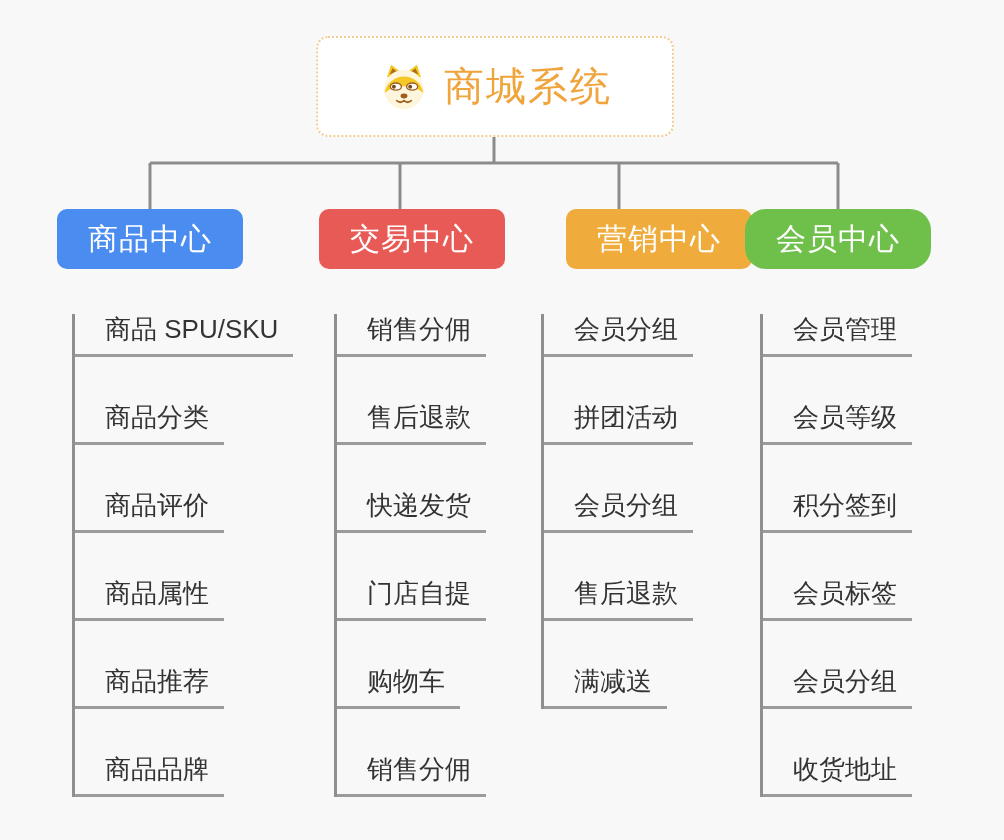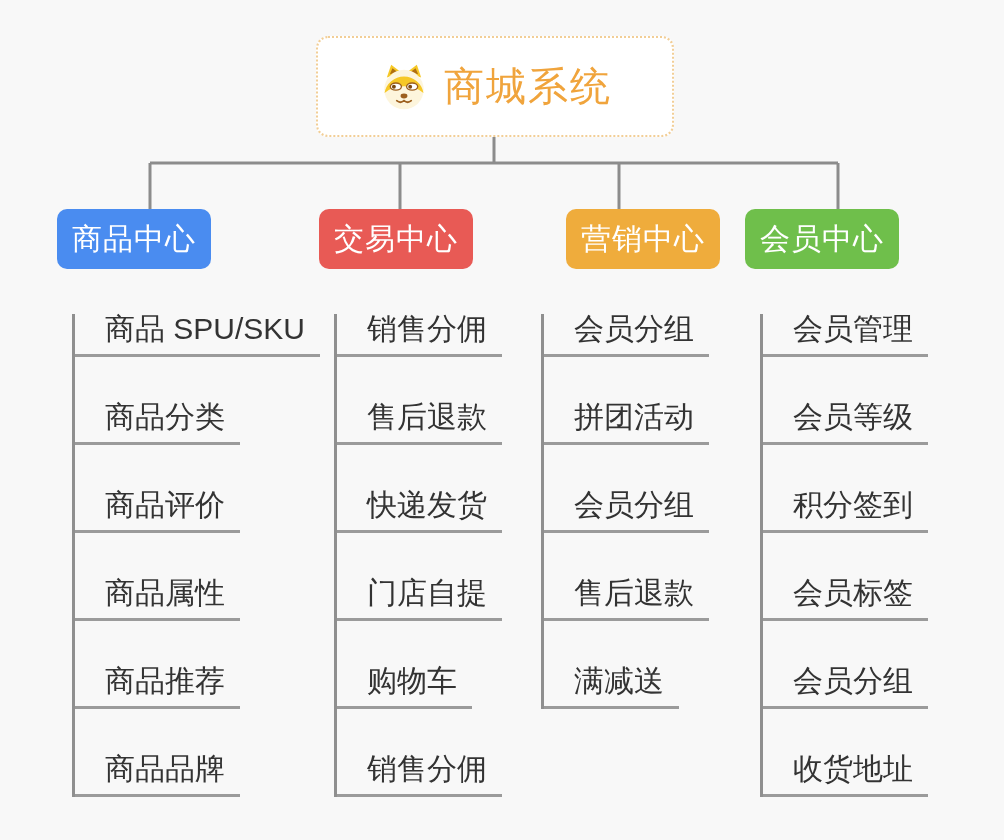--- a/index.html
+++ b/index.html
@@ -40,21 +40,21 @@
     color: #F0A43C;
     letter-spacing: 2px;
     white-space: nowrap;
   }
   .column {
     position: absolute;
     top: 209px;
     width: 250px;
   }
   .branch-node {
-    width: 154px;
+    width: 186px;
     height: 60px;
     border-radius: 10px;
     color: #ffffff;
     font-size: 30px;
     display: flex;
     align-items: center;
     justify-content: center;
     letter-spacing: 1px;
     white-space: nowrap;
   }
@@ -65,21 +65,21 @@
   }
   .leaf {
     display: block;
     width: fit-content;
     margin-top: 45px;
     padding: 0 15px 10px 30px;
     border-bottom: 3px solid #9b9b9b;
     white-space: nowrap;
   }
   .leaf-label {
-    font-size: 30px;
+    font-size: 26px;
     color: #333333;
     line-height: 30px;
   }
 </style>
 </head>
 <body>
 
 <div class="canvas">
 
   <svg class="connectors" viewBox="0 0 1004 840" xmlns="http://www.w3.org/2000/svg">
@@ -140,21 +140,21 @@
     <div class="leaves">
       <div class="leaf"><span class="leaf-label">会员分组</span></div>
       <div class="leaf"><span class="leaf-label">拼团活动</span></div>
       <div class="leaf"><span class="leaf-label">会员分组</span></div>
       <div class="leaf"><span class="leaf-label">售后退款</span></div>
       <div class="leaf"><span class="leaf-label">满减送</span></div>
     </div>
   </div>
 
   <div class="column" style="left:745px">
-    <div class="branch-node" style="background: rgb(111, 191, 75);">会员中心</div>
+    <div class="branch-node" style="background: rgb(111, 191, 75); border-radius: 21px;">会员中心</div>
     <div class="leaves">
       <div class="leaf"><span class="leaf-label">会员管理</span></div>
       <div class="leaf"><span class="leaf-label">会员等级</span></div>
       <div class="leaf"><span class="leaf-label">积分签到</span></div>
       <div class="leaf"><span class="leaf-label">会员标签</span></div>
       <div class="leaf"><span class="leaf-label">会员分组</span></div>
       <div class="leaf"><span class="leaf-label">收货地址</span></div>
     </div>
   </div>
 

